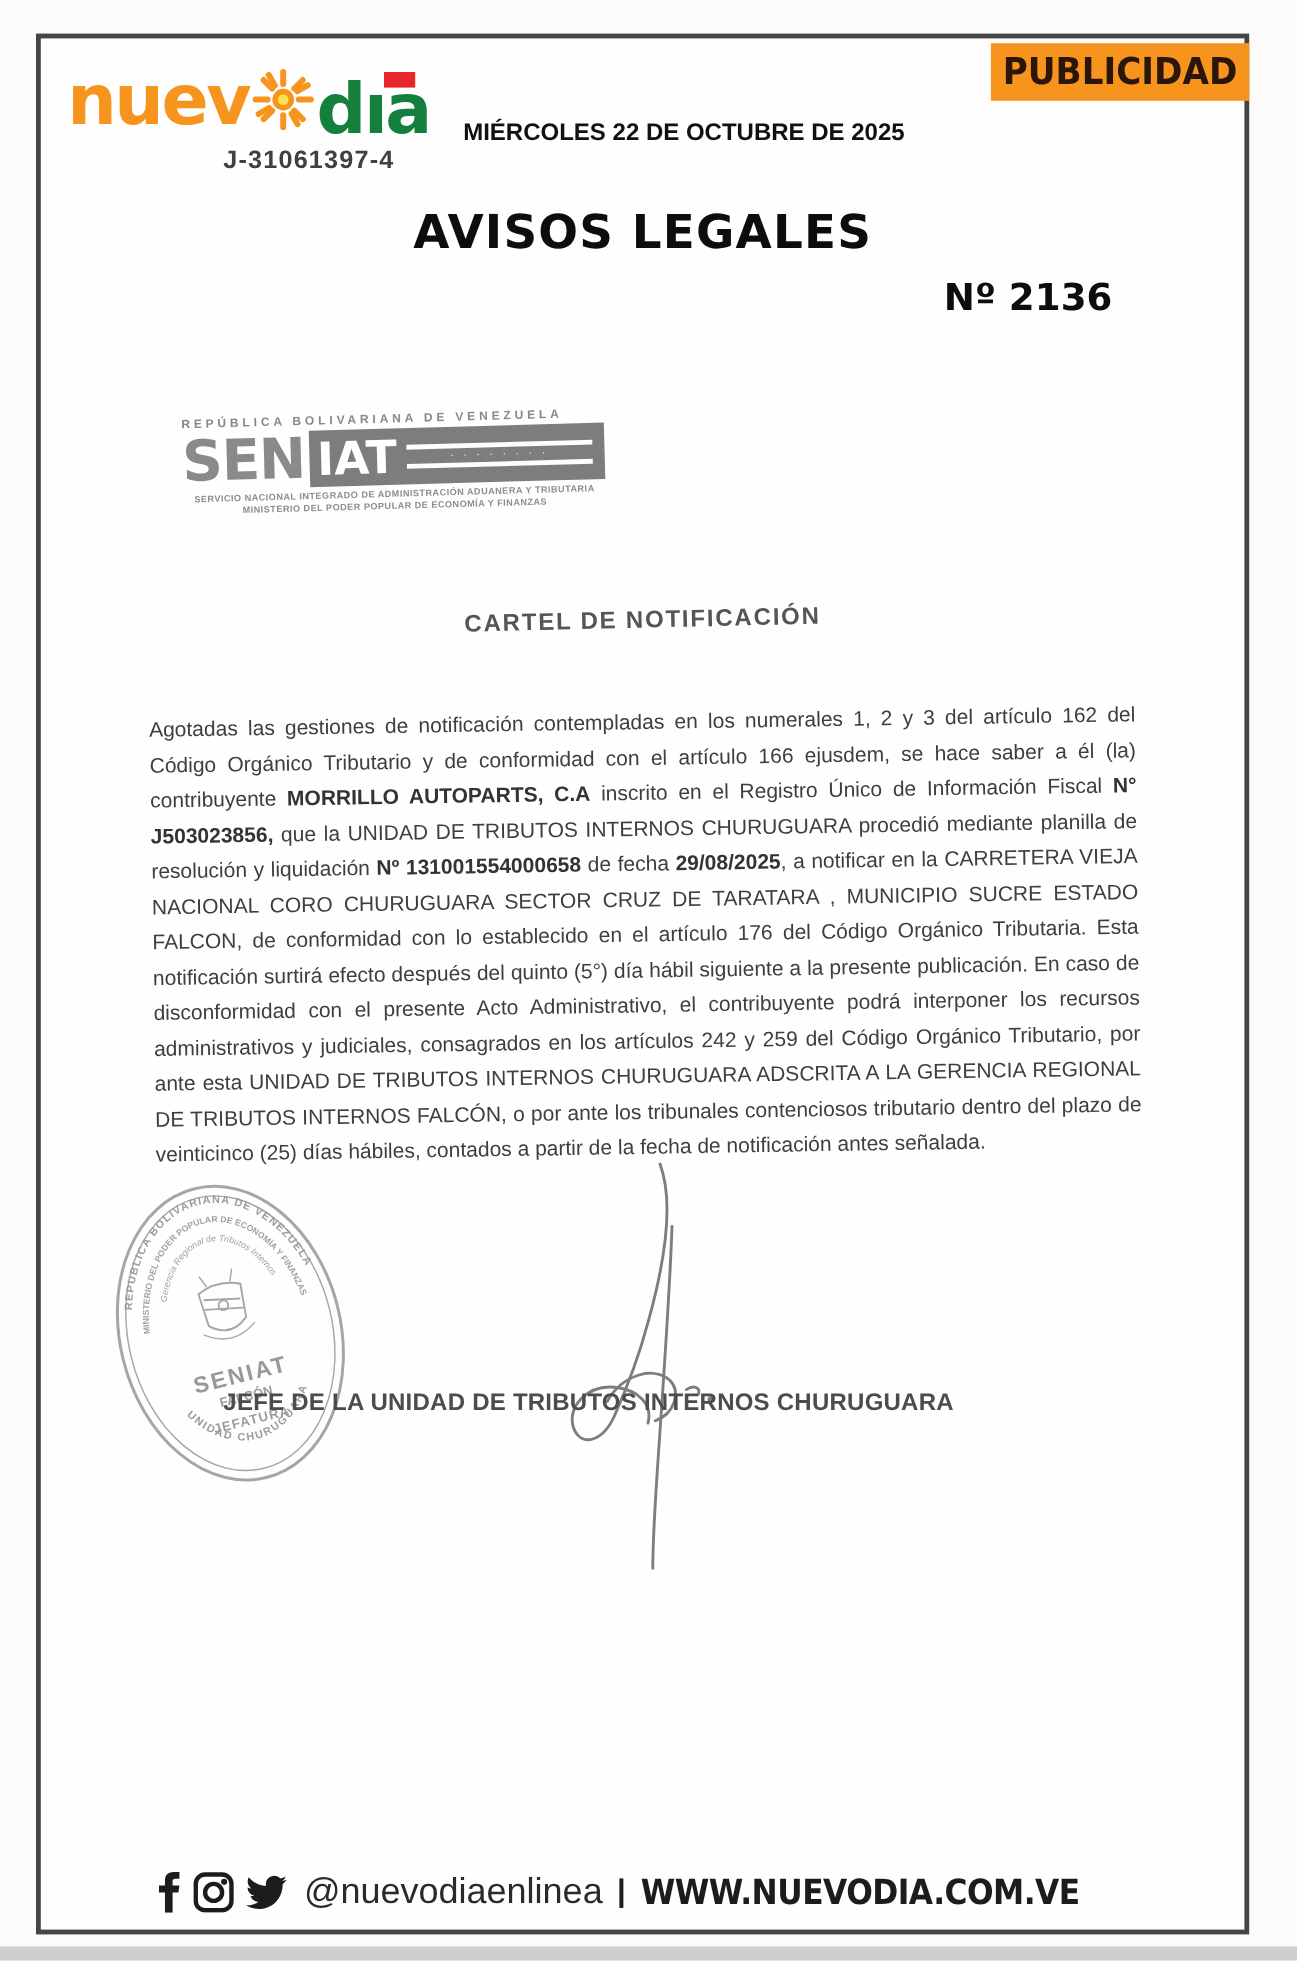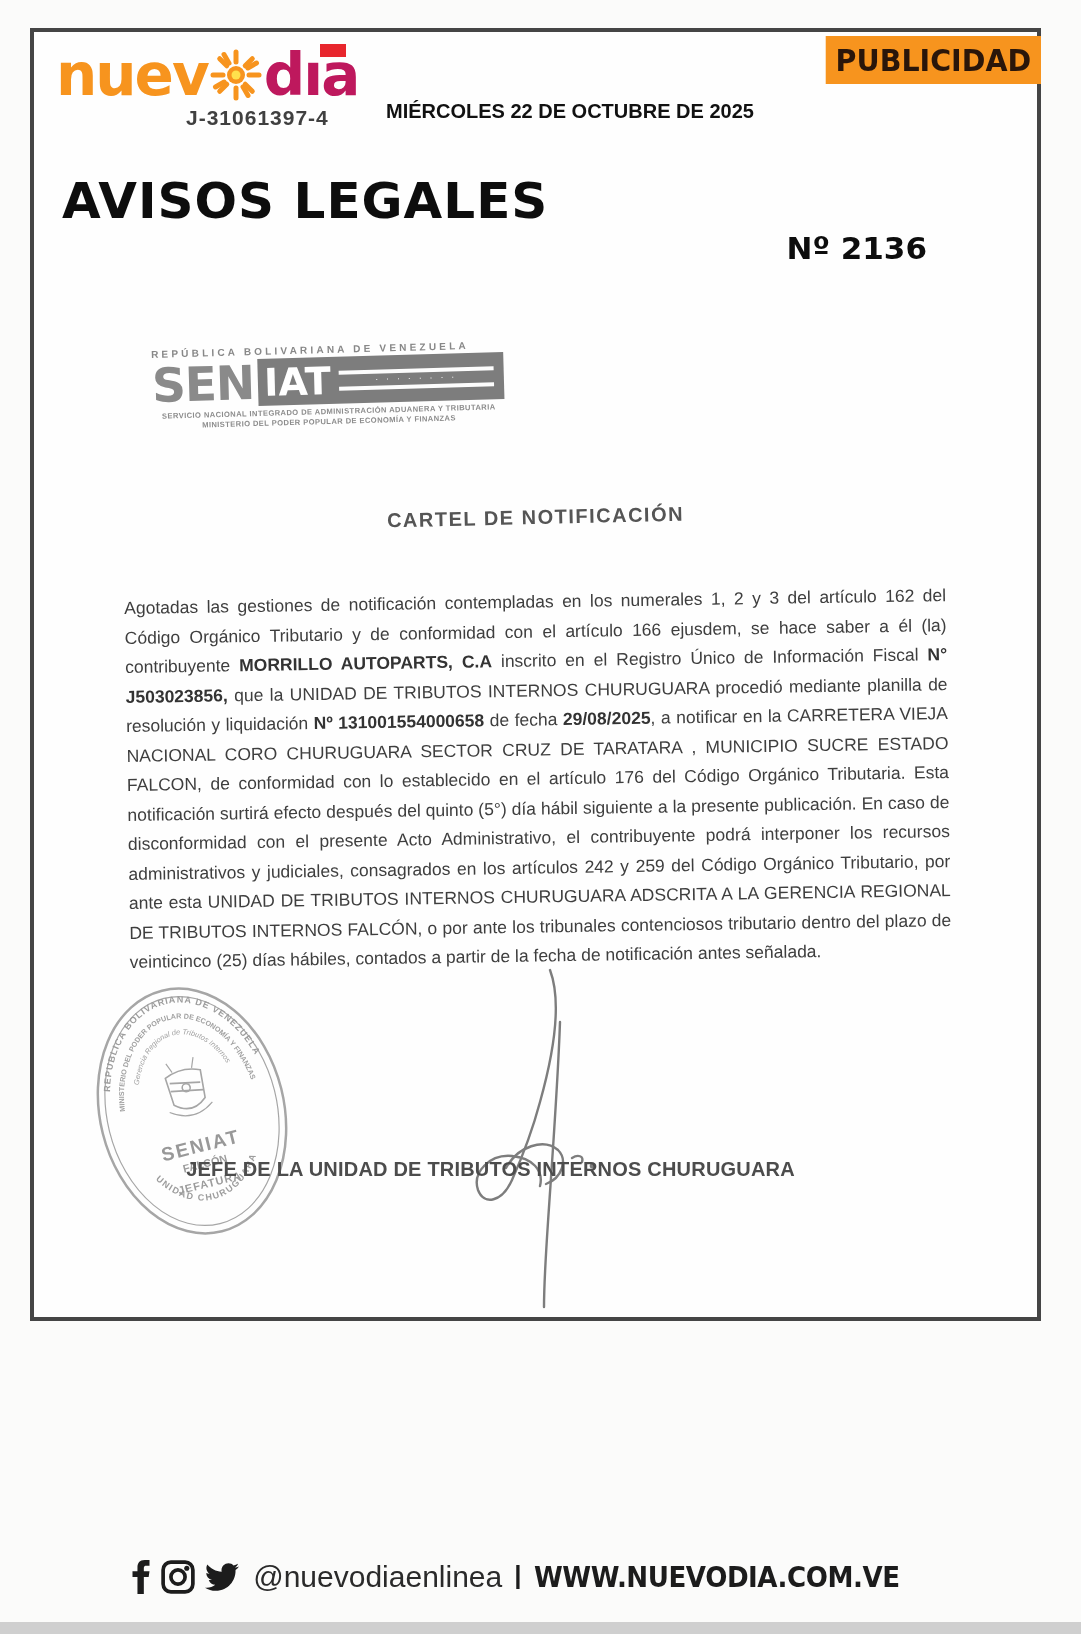--- a/index.html
+++ b/index.html
@@ -1,42 +1,42 @@
 <!DOCTYPE html>
 <html><head>
 <meta charset="utf-8">
 <style>
   html,body{margin:0;padding:0;}
   body{
     width:1081px;height:1634px;position:relative;background:#fbfbfa;
     font-family:"Liberation Sans",sans-serif;overflow:hidden;
   }
   .page{
-    position:absolute;left:30px;top:28px;width:1011px;height:1293px;
+    position:absolute;left:30px;top:28px;width:1011px;height:1584px;
     background:#fefefe;border:4px solid #454545;box-sizing:border-box;
   }
   
   .masthead{position:absolute;left:22px;top:14px;height:120px;}
   .wordmark{display:flex;align-items:center;font-family:"DejaVu Sans",sans-serif;
     font-weight:bold;font-size:58px;letter-spacing:-2px;line-height:1;}
   .wordmark .w1{color:#f7941e;}
-  .wordmark .w2{color:#be185d;position:relative;}
+  .wordmark .w2{color:#15803d;position:relative;margin-top:16px;}
   .wordmark .sun{width:52px;height:52px;margin:0 2px;}
   .wordmark .tittle{position:absolute;top:-2px;left:56px;width:26px;height:13px;background:#e8262d;}
   .regnum{margin-top:2px;margin-left:130px;font-size:21px;font-weight:bold;color:#404040;letter-spacing:1px;}
   .dateline{position:absolute;left:352px;top:68px;font-size:20px;font-weight:bold;color:#111;}
   .pub-badge{
     position:absolute;right:-4px;top:4px;width:234px;height:48px;background:#f7941e;
     display:flex;align-items:center;justify-content:center;
     font-family:"DejaVu Sans",sans-serif;font-weight:bold;font-size:31px;color:#2a160a;
     transform:scaleX(.92);transform-origin:right center;letter-spacing:0px;
   }
   
-  .avisos{position:absolute;left:0;right:0;top:140px;
-    font-family:"DejaVu Sans",sans-serif;font-weight:bold;font-size:50px;color:#0d0d0d;letter-spacing:1px;margin-left:28px;}
+  .avisos{position:absolute;left:0;right:0;top:140px;text-align:center;
+    font-family:"DejaVu Sans",sans-serif;font-weight:bold;font-size:39px;color:#0d0d0d;letter-spacing:1px;}
   .aviso-num{position:absolute;left:0;right:110px;top:198px;text-align:right;
     font-family:"DejaVu Sans",sans-serif;font-weight:bold;font-size:31px;color:#0d0d0d;}
   
   .seniat{position:absolute;left:118px;top:312px;width:352px;transform:rotate(-1.6deg);color:#7c7c7c;}
   .seniat .rl1{font-size:10px;font-weight:bold;letter-spacing:3.2px;color:#888;white-space:nowrap;}
   .seniat .mark{display:flex;align-items:stretch;margin-top:2px;}
   .seniat .sen{font-family:"DejaVu Sans",sans-serif;font-weight:bold;font-size:47px;line-height:1;color:#8a8a8a;letter-spacing:-1px;}
   .seniat .iatbox{background:#7d7d7d;color:#fff;margin-left:4px;padding:0 10px 0 6px;display:flex;align-items:center;position:relative;flex:1;}
   .seniat .iat{font-family:"DejaVu Sans",sans-serif;font-weight:bold;font-size:38px;line-height:1;}
   .seniat .stripes{flex:1;margin-left:8px;display:flex;flex-direction:column;gap:4px;}

